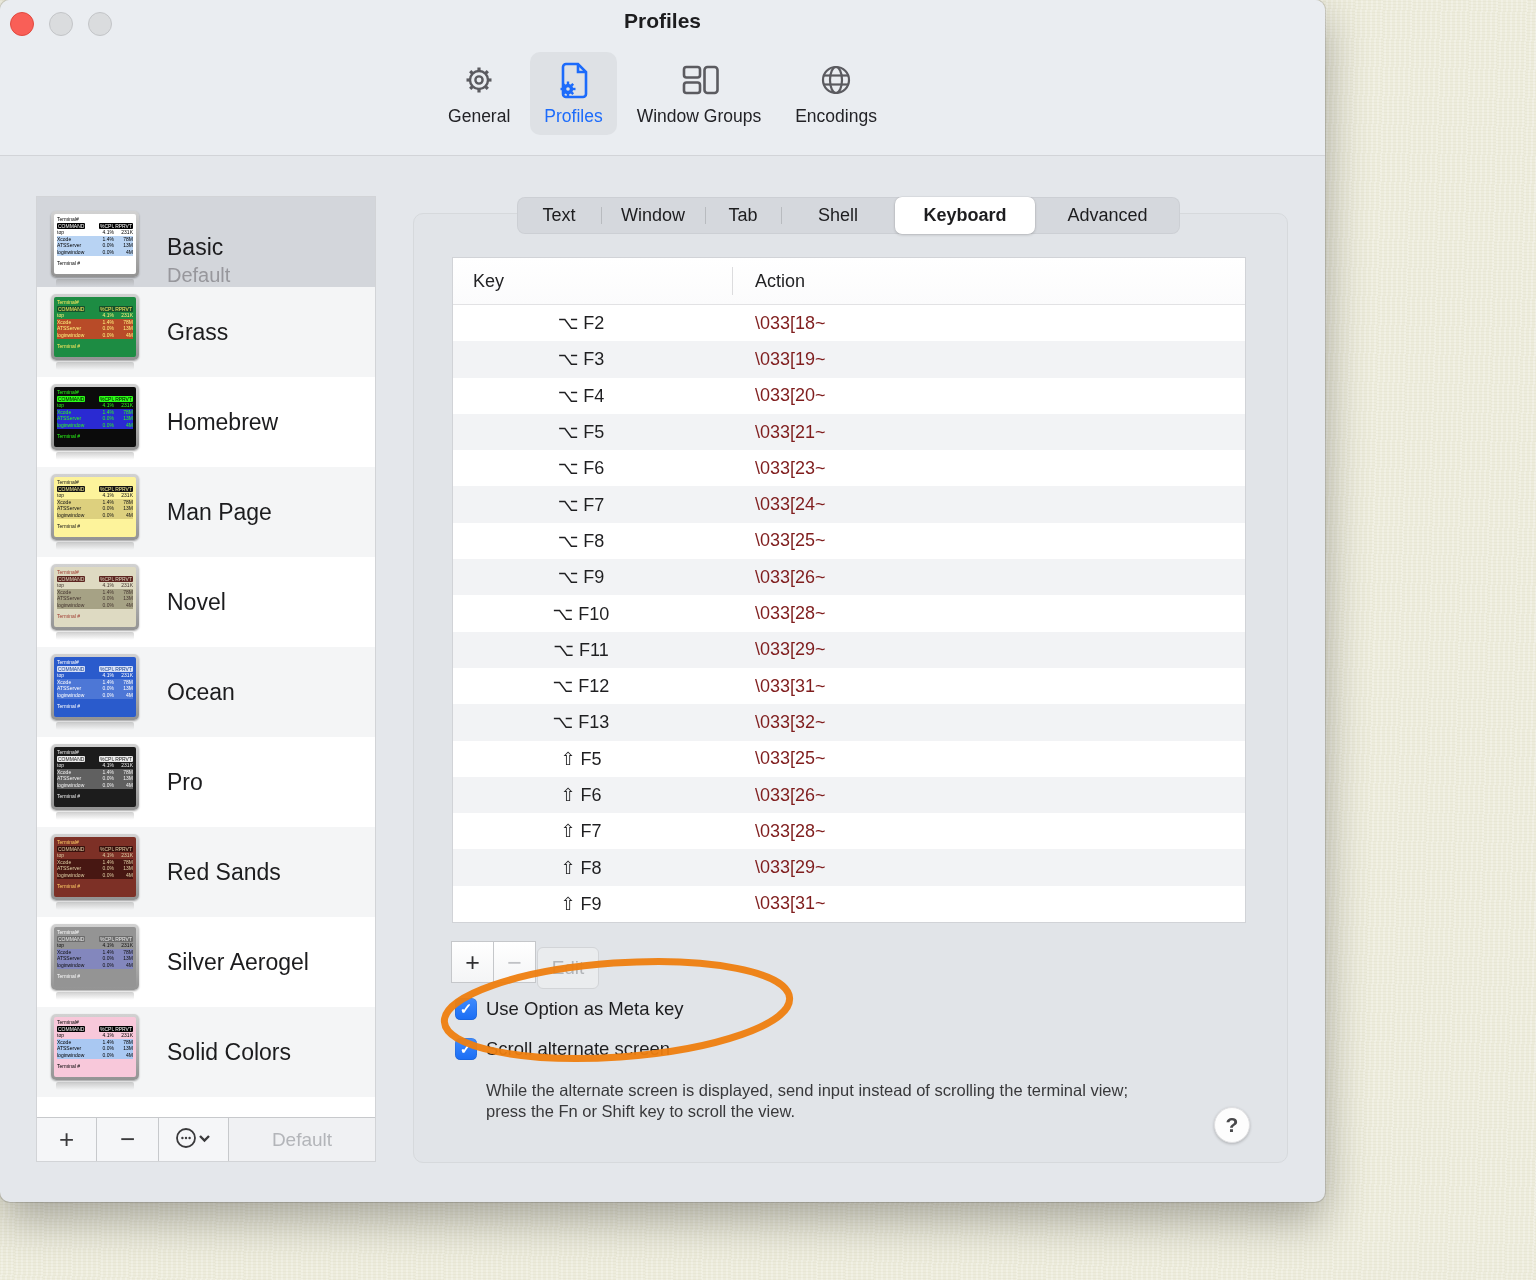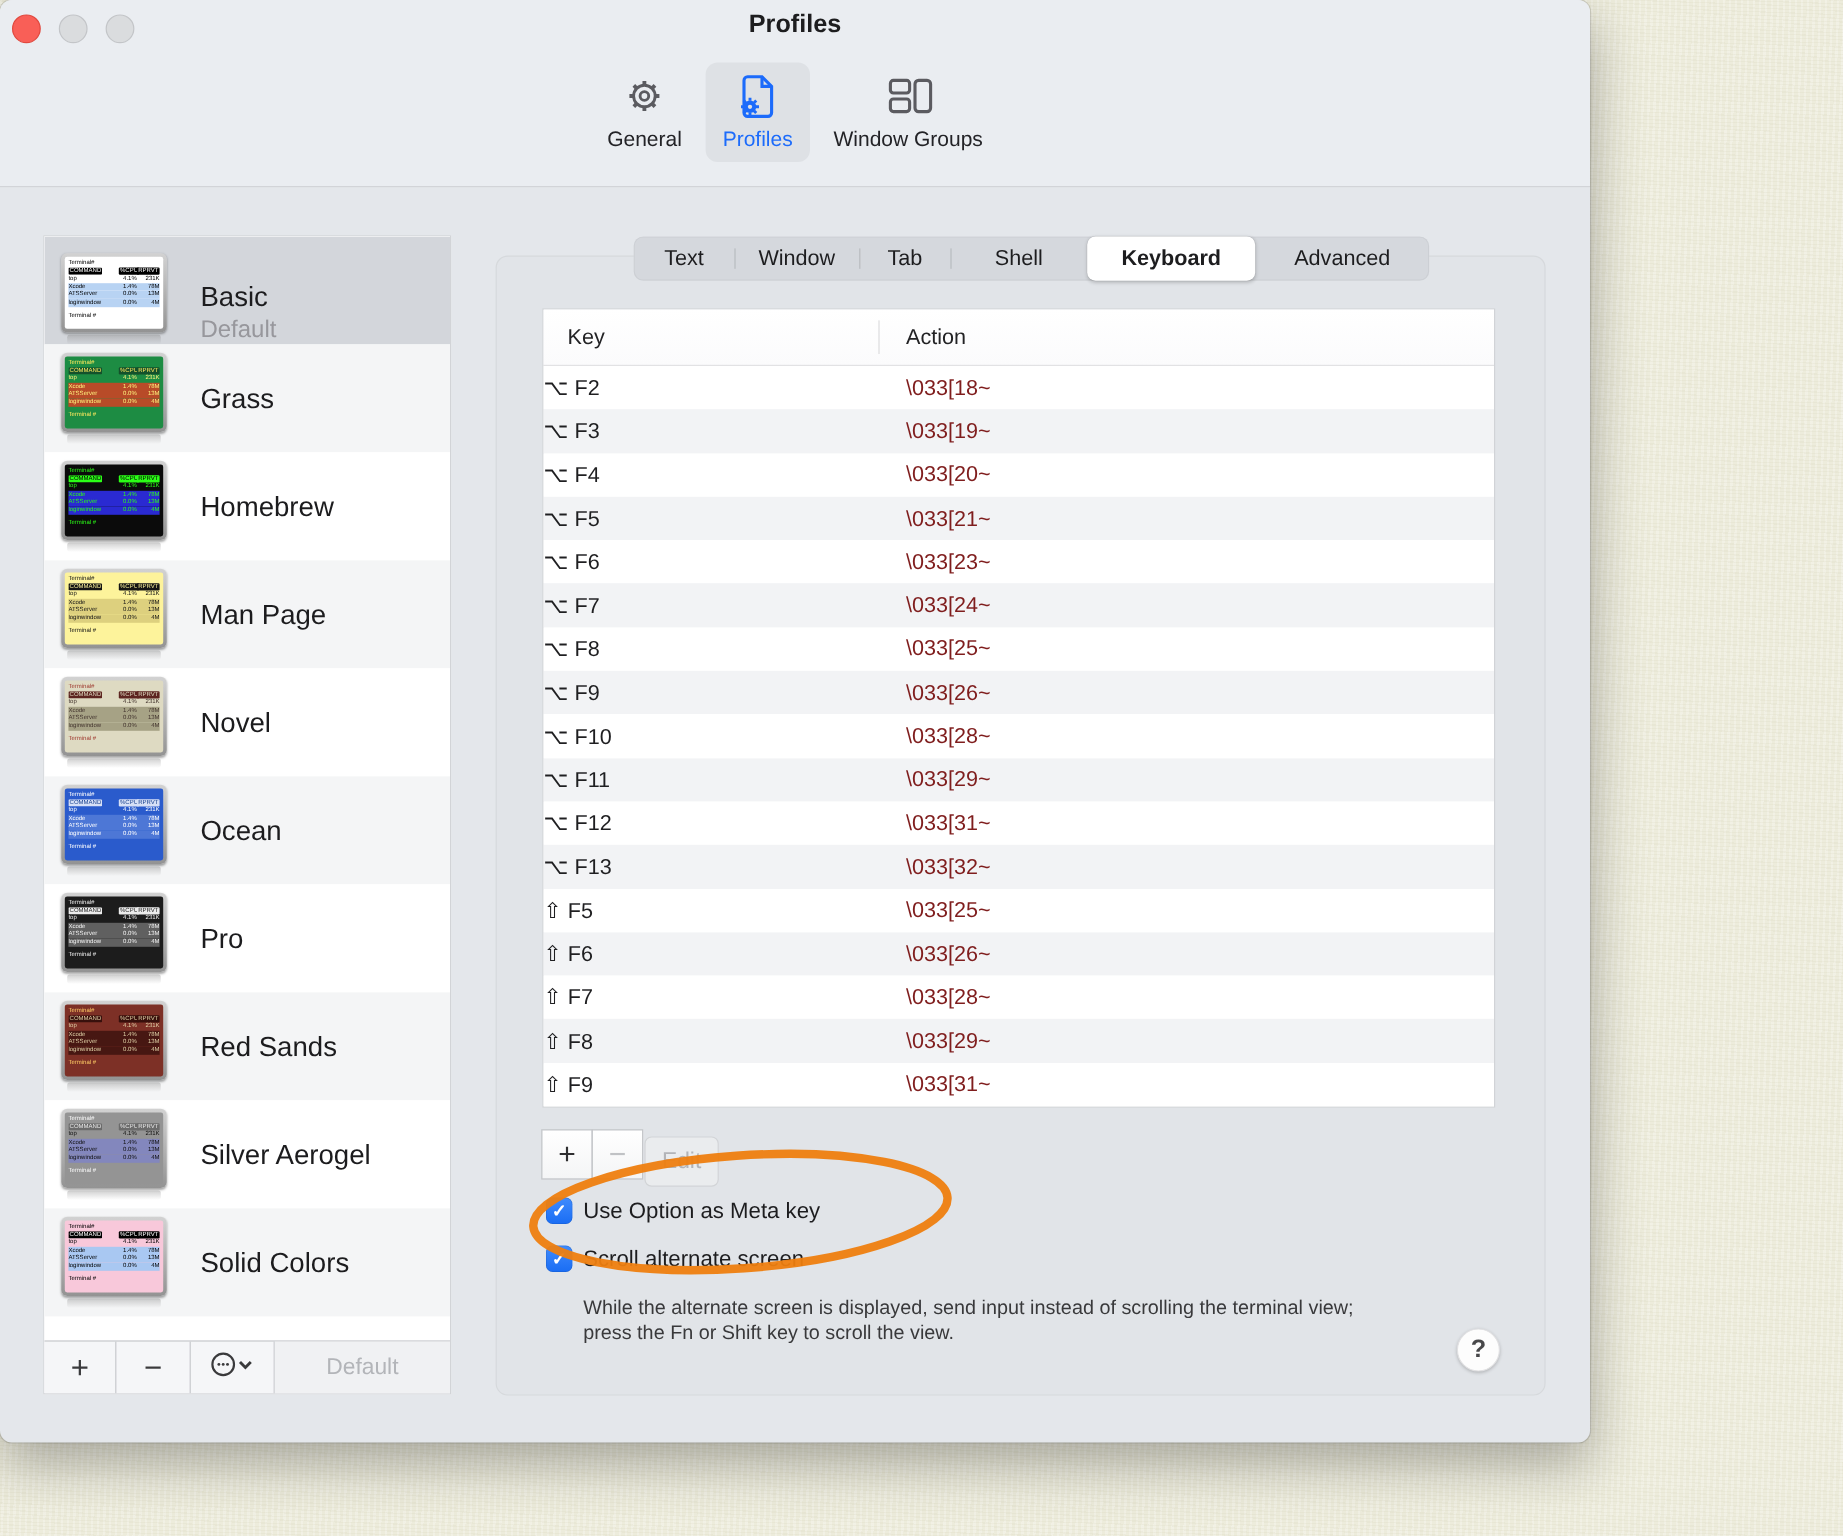--- a/index.html
+++ b/index.html
@@ -45,35 +45,35 @@
   
   .sfoot{position:absolute;left:0;bottom:0;width:100%;height:44px;display:flex;border-top:1px solid #c7c9cc;background:#f5f6f8;}
   .fcell{display:flex;align-items:center;justify-content:center;border-right:1px solid #c7c9cc;color:#3a3a3c;}
   .fcell.add{width:60px;font-size:26px;}
   .fcell.rem{width:62px;font-size:26px;}
   .fcell.menu{width:70px;}
   .fcell.def{flex:1;border-right:none;background:#f0f1f3;color:#b3b5b9;font-size:19px;}
   
   .gbox{position:absolute;left:413px;top:213px;width:875px;height:950px;background:#e1e4e8;border:1px solid #d6d9dc;border-radius:10px;}
   
-  .segctl{position:absolute;left:528px;top:197px;width:663px;height:37px;background:#d5d8dd;border-radius:8px;display:flex;align-items:stretch;box-shadow:inset 0 0 0 1px rgba(0,0,0,.04);}
+  .segctl{position:absolute;left:517px;top:197px;width:663px;height:37px;background:#d5d8dd;border-radius:8px;display:flex;align-items:stretch;box-shadow:inset 0 0 0 1px rgba(0,0,0,.04);}
   .seg{position:relative;display:flex;align-items:center;justify-content:center;font-size:18px;font-weight:500;color:#1d1d1f;}
   .seg::before{content:'';position:absolute;left:0;top:10px;bottom:10px;width:1px;background:#b8bbbf;}
   .seg:first-child::before,.seg.selected::before,.seg.selected + .seg::before{display:none;}
   .seg.selected{background:#fff;border-radius:7px;box-shadow:0 1px 3px rgba(0,0,0,.18), 0 0 0 0.5px rgba(0,0,0,.06);font-weight:600;}
   
   .ktable{position:absolute;left:453px;top:258px;width:792px;height:664px;background:#fff;box-shadow:0 0 0 1px rgba(0,0,0,.07);}
   .thead{height:47px;display:flex;align-items:center;border-bottom:1px solid #e2e2e4;background:linear-gradient(180deg,#ffffff,#fbfbfc);}
   .thkey{width:280px;padding-left:20px;font-size:18px;color:#232325;position:relative;height:100%;display:flex;align-items:center;}
   .thkey::after{content:'';position:absolute;right:0;top:9px;bottom:9px;width:1px;background:#dcdcde;}
   .thact{flex:1;padding-left:22px;font-size:18px;color:#232325;}
   .tbody{height:617px;display:flex;flex-direction:column;}
   .trow{flex:1;display:flex;align-items:center;background:#fff;}
   .trow.alt{background:#f2f3f5;}
-  .tkey{width:280px;text-align:left;padding-right:24px;font-size:18px;color:#1f1f21;}
+  .tkey{width:280px;text-align:center;padding-right:24px;font-size:18px;color:#1f1f21;}
   .tact{flex:1;padding-left:22px;font-size:18px;color:#7f1d1d;}
   
   .tbtns{position:absolute;left:451px;top:941px;display:flex;}
   .sqbtn{width:43px;height:42px;background:linear-gradient(180deg,#ffffff,#f4f5f6);border:1px solid #c5c7ca;display:flex;align-items:center;justify-content:center;font-size:25px;color:#2f2f31;}
   .sqbtn + .sqbtn{margin-left:-1px;}
   .sqbtn.disabled{color:#c0c2c5;}
   .editbtn{position:absolute;left:537px;top:947px;width:62px;height:42px;border-radius:6px;background:#eaecee;border:1px solid #d2d4d7;color:#b2b4b8;font-size:19px;font-weight:500;display:flex;align-items:center;justify-content:center;}
   
   .cbrow{position:absolute;left:455px;display:flex;align-items:center;}
   .cbox{width:22px;height:22px;border-radius:5.5px;background:linear-gradient(180deg,#3f8bfd,#1a6df4);display:flex;align-items:center;justify-content:center;color:#fff;font-size:15px;font-weight:700;box-shadow:inset 0 0 0 .5px rgba(0,0,0,.15);}
@@ -140,20 +140,31 @@
         <div class="tb-item">
           <span class="tb-icon">
             <svg width="44" height="40" viewBox="0 0 44 40" fill="none" stroke="#5b5b60" stroke-width="2.6">
               <rect x="7" y="7" width="16" height="10.5" rx="2.5"></rect>
               <rect x="7" y="22.5" width="16" height="10.5" rx="2.5"></rect>
               <rect x="27.5" y="7" width="13" height="26" rx="3"></rect>
             </svg>
           </span>
           <span class="lbl">Window Groups</span>
         </div>
+        <div class="tb-item">
+          <span class="tb-icon">
+            <svg width="40" height="40" viewBox="0 0 40 40" fill="none" stroke="#5b5b60" stroke-width="2.2">
+              <circle cx="20" cy="20" r="13"></circle>
+              <ellipse cx="20" cy="20" rx="6" ry="13"></ellipse>
+              <line x1="7.5" y1="15.5" x2="32.5" y2="15.5"></line>
+              <line x1="7.5" y1="24.5" x2="32.5" y2="24.5"></line>
+            </svg>
+          </span>
+          <span class="lbl">Encodings</span>
+        </div>
       </div>
     </div>
 
     <div class="side">
       <div class="plist" id="profileList">
           <div class="prow sel">
             <div class="thumbwrap">
               <div class="thumb">
                 <div class="screen" style="background: rgb(255, 255, 255); color: rgb(0, 0, 0);">
                   <div style="color: rgb(0, 0, 0);">Terminal#</div>

